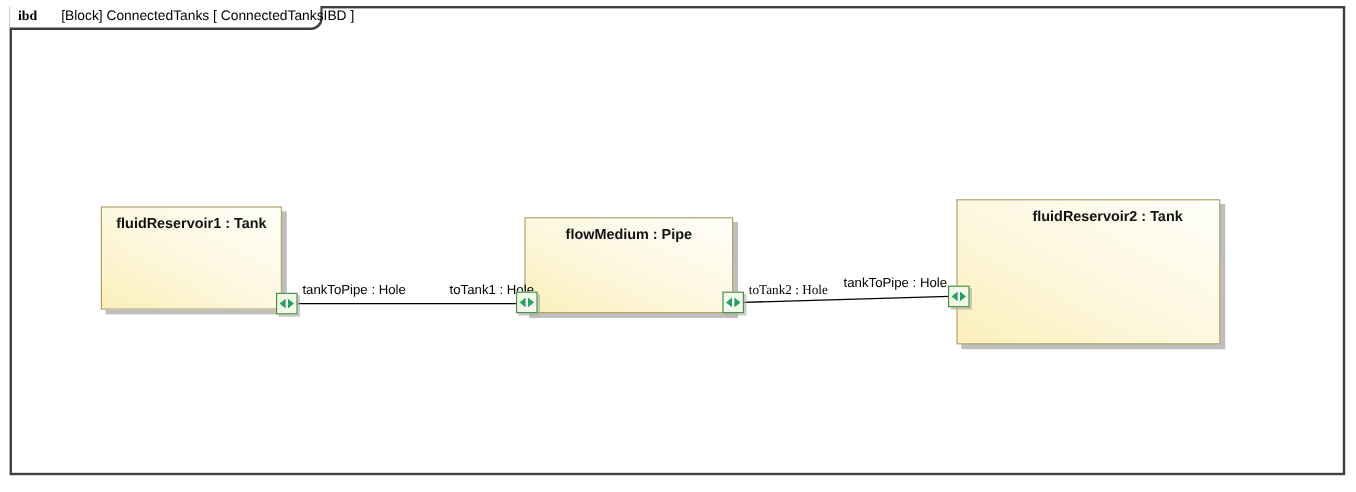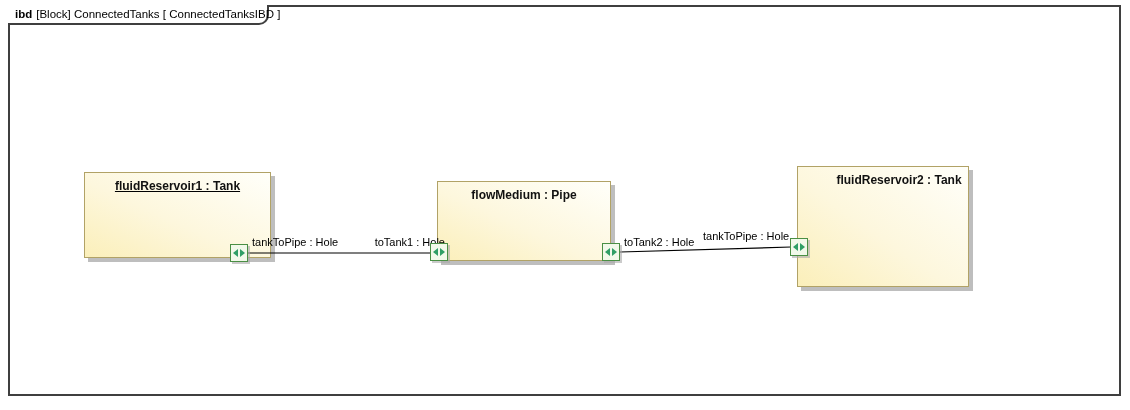--- a/index.html
+++ b/index.html
@@ -24,42 +24,42 @@
     background: #ffffff;
     border-right: 2px solid #3f3f3f;
     border-bottom: 2px solid #3f3f3f;
     border-bottom-right-radius: 10px;
     display: flex; align-items: center;
     padding-left: 7px;
     font-size: 11.5px; color: #000;
     white-space: nowrap;
     z-index: 5;
   }
-  .frame-tab .kw { font-weight: bold; margin-right: 4px; }
+  .frame-tab .kw { font-weight: bold; margin-right: 20px; font-family: Liberation Serif, serif; }
 
   
   .block {
     position: absolute;
     background: linear-gradient(to top right, #fbefba 0%, #fdf7dd 45%, #fffffa 100%);
     border: 1px solid #b1a266;
     box-shadow: 4px 4px 0 rgba(168,168,168,0.75);
     z-index: 1;
   }
   .block-title {
     width: 100%;
     text-align: center;
     padding-top: 6px;
     font-size: 12px;
     font-weight: bold;
     color: #111111;
     white-space: nowrap;
   }
-  .block-b1 { left: 84px;  top: 172px; width: 187px; height: 86px; text-decoration: underline;  }
+  .block-b1 { left: 84px;  top: 172px; width: 151px; height: 86px;  }
   .block-b2 { left: 437px; top: 181px; width: 174px; height: 80px;  }
-  .block-b3 { left: 797px; top: 166px; width: 172px; height: 121px; padding-left: 32px; }
+  .block-b3 { left: 797px; top: 166px; width: 220px; height: 121px; padding-left: 32px; }
 
   
   .port {
     position: absolute;
     width: 18px; height: 18px;
     background: #f2f9ea;
     border: 1px solid #4a8f44;
     box-shadow: 2px 2px 0 rgba(168,168,168,0.6);
     display: flex; align-items: center; justify-content: center;
     z-index: 4;
@@ -84,21 +84,21 @@
   
   .port-label {
     position: absolute;
     font-size: 11px;
     color: #000;
     white-space: nowrap;
     z-index: 3;
   }
   .label-l1 { left: 252px; top: 236px; }
   .label-l2 { left: 358px; top: 236px; width: 87px; text-align: right; }
-  .label-l3 { left: 624px; top: 236px; }
+  .label-l3 { left: 624px; top: 236px; font-family: Liberation Serif, serif; }
   .label-l4 { left: 703px; top: 230px; }
 </style>
 </head>
 <body>
 
 <div class="canvas">
 
   <div class="frame"></div>
 
   <div class="frame-tab">

